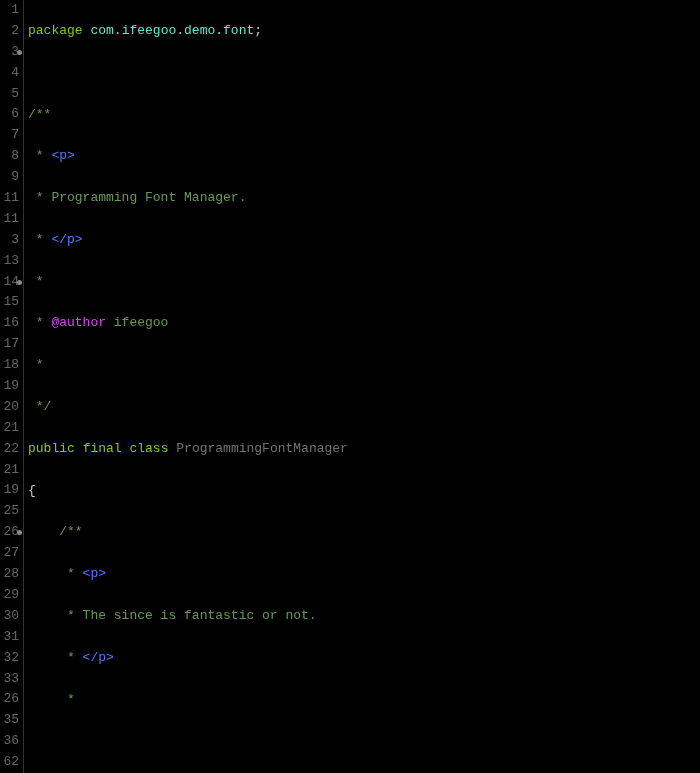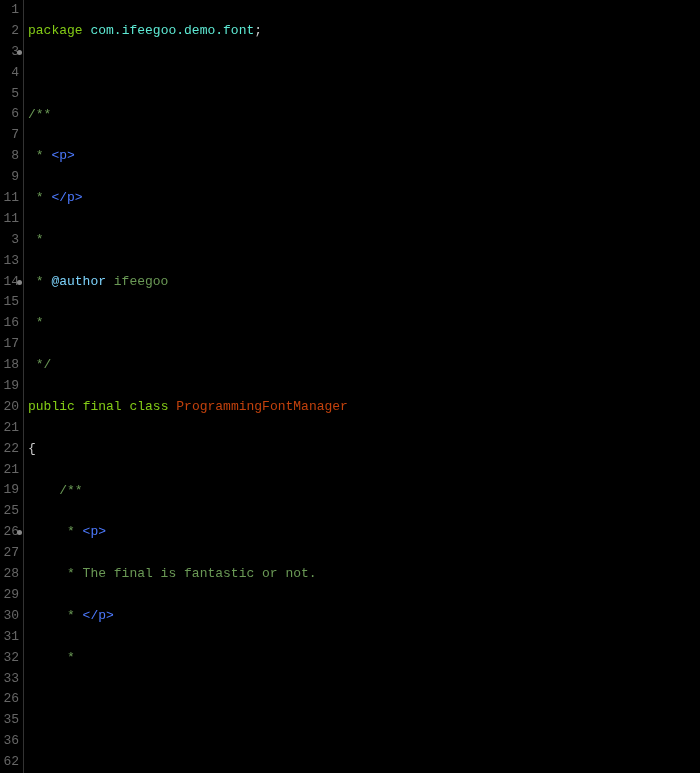--- a/index.html
+++ b/index.html
@@ -37,24 +37,24 @@
 .code {
   padding-left: 4px;
   white-space: pre;
   color: #ccc;
 }
 .line { height: 20.9px; }      
 .kw2 { color: #84cc16; }      
 .pkg { color: #5eead4; }
 .doc { color: #6a9955; }
 .htmltag { color: #4d7aff; }
-.classname { color: #c2410c; }
+.classname { color: #737373; }
 .op { color: #ccc; }
 .brace { color: #ccc; }
-.annot { color: #7dd3fc; }
+.annot { color: #d946ef; }
 </style>
 </head>
 <body>
 
 <div class="gutter" id="gutter">
     <div class="ln">1</div>
     <div class="ln">2</div>
     <div class="ln fold">3</div>
     <div class="ln">4</div>
     <div class="ln">5</div>
@@ -89,30 +89,31 @@
     <div class="ln">26</div>
     <div class="ln">35</div>
     <div class="ln">36</div>
     <div class="ln">62</div>
   </div>
 <div class="code">
 <div class="line"><span class="kw2">package</span> <span class="pkg">com.ifeegoo.demo.font</span><span class="op">;</span></div>
 <div class="line"></div>
 <div class="line"><span class="doc">/**</span></div>
 <div class="line"><span class="doc"> * </span><span class="htmltag">&lt;p&gt;</span></div>
+<div class="line"><span class="doc"> * </span><span class="doc">Programming Font Manager.</span></div>
 <div class="line"><span class="doc"> * </span><span class="htmltag">&lt;/p&gt;</span></div>
 <div class="line"><span class="doc"> *</span></div>
 <div class="line"><span class="doc"> * </span><span class="annot">@author</span><span class="doc"> ifeegoo</span></div>
 <div class="line"><span class="doc"> *</span></div>
 <div class="line"><span class="doc"> */</span></div>
 <div class="line"><span class="kw2">public</span> <span class="kw2">final</span> <span class="kw2">class</span> <span class="classname">ProgrammingFontManager</span></div>
 <div class="line"><span class="brace">{</span></div>
 <div class="line"><span class="doc">    /**</span></div>
 <div class="line"><span class="doc">     * </span><span class="htmltag">&lt;p&gt;</span></div>
-<div class="line"><span class="doc">     * </span><span class="doc">The final is fantastic or not.</span></div>
+<div class="line"><span class="doc">     * </span><span class="doc">The since is fantastic or not.</span></div>
 <div class="line"><span class="doc">     * </span><span class="htmltag">&lt;/p&gt;</span></div>
 <div class="line"><span class="doc">     *</span></div>
 
 
 
 
 
 
 
 

